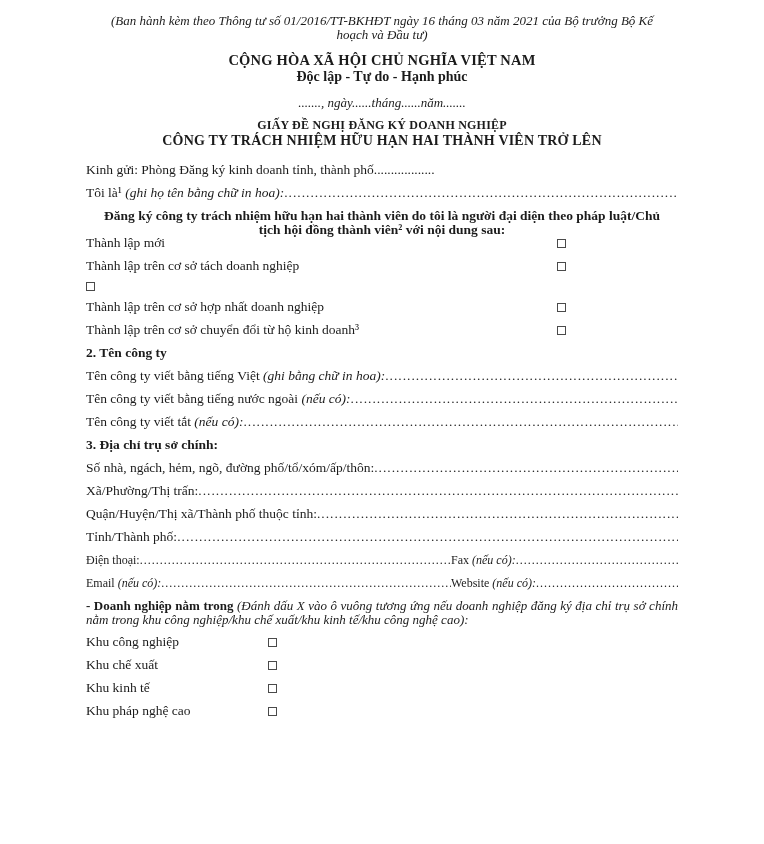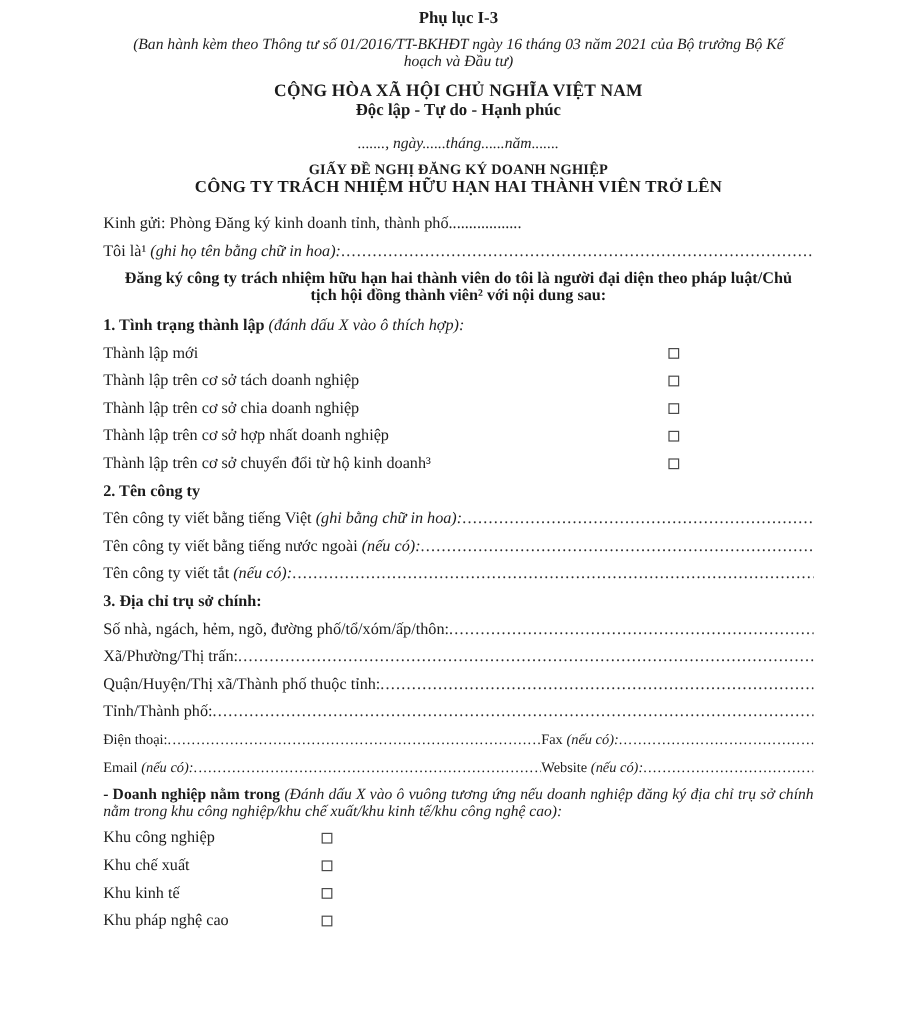--- a/index.html
+++ b/index.html
@@ -37,21 +37,20 @@
   .zonepara{font-size:13px;line-height:13.5px;margin-top:6px;margin-bottom:9px;text-align:justify;}
   .mt-sec{margin-top:2px;}
   .nowrap{white-space:nowrap;}
   .sp{white-space:pre;}
 </style>
 </head>
 <body>
 
 <div class="page">
 
-  <div class="appendix c">Phụ lục I-3</div>
 
   <div class="issuance c">
     <div>(Ban hành kèm theo Thông tư số 01/2016/TT-BKHĐT  ngày 16 tháng 03 năm 2021 của Bộ trưởng Bộ Kế</div>
     <div>hoạch và Đầu tư)</div>
   </div>
 
   <div class="national c">CỘNG HÒA XÃ HỘI CHỦ NGHĨA VIỆT NAM</div>
   <div class="motto c">Độc lập - Tự do - Hạnh phúc</div>
 
   <div class="dateline c">......., ngày......tháng......năm.......</div>
@@ -67,34 +66,30 @@
     <span class="nowrap sp">Tôi là¹ </span>
     <span class="i nowrap">(ghi họ tên bằng chữ in hoa):</span>
     <span class="dots">............................................................................................................................................................................................</span>
   </div>
 
   <div class="register">
     <div>Đăng ký công ty trách nhiệm hữu hạn hai thành viên do tôi là người đại diện theo pháp luật/Chủ</div>
     <div>tịch hội đồng thành viên² với nội dung sau:</div>
   </div>
 
-  <div class="sec-head" style="margin-top:12px;">
-    <span class="b sp">1. Tình trạng thành lập </span><span class="i">(đánh dấu X vào ô thích hợp):</span>
-  </div>
 
   <div class="chkrow s1">
     <span class="lbl">Thành lập mới</span>
     <span class="box"></span>
   </div>
   <div class="chkrow s1">
     <span class="lbl">Thành lập trên cơ sở tách doanh nghiệp</span>
     <span class="box"></span>
   </div>
   <div class="chkrow s1">
-    <span class="lbl">Thành lập trên cơ sở chia doanh nghiệp</span>
     <span class="box"></span>
   </div>
   <div class="chkrow s1">
     <span class="lbl">Thành lập trên cơ sở hợp nhất doanh nghiệp</span>
     <span class="box"></span>
   </div>
   <div class="chkrow s1">
     <span class="lbl">Thành lập trên cơ sở chuyển đổi từ hộ kinh doanh³</span>
     <span class="box"></span>
   </div>

